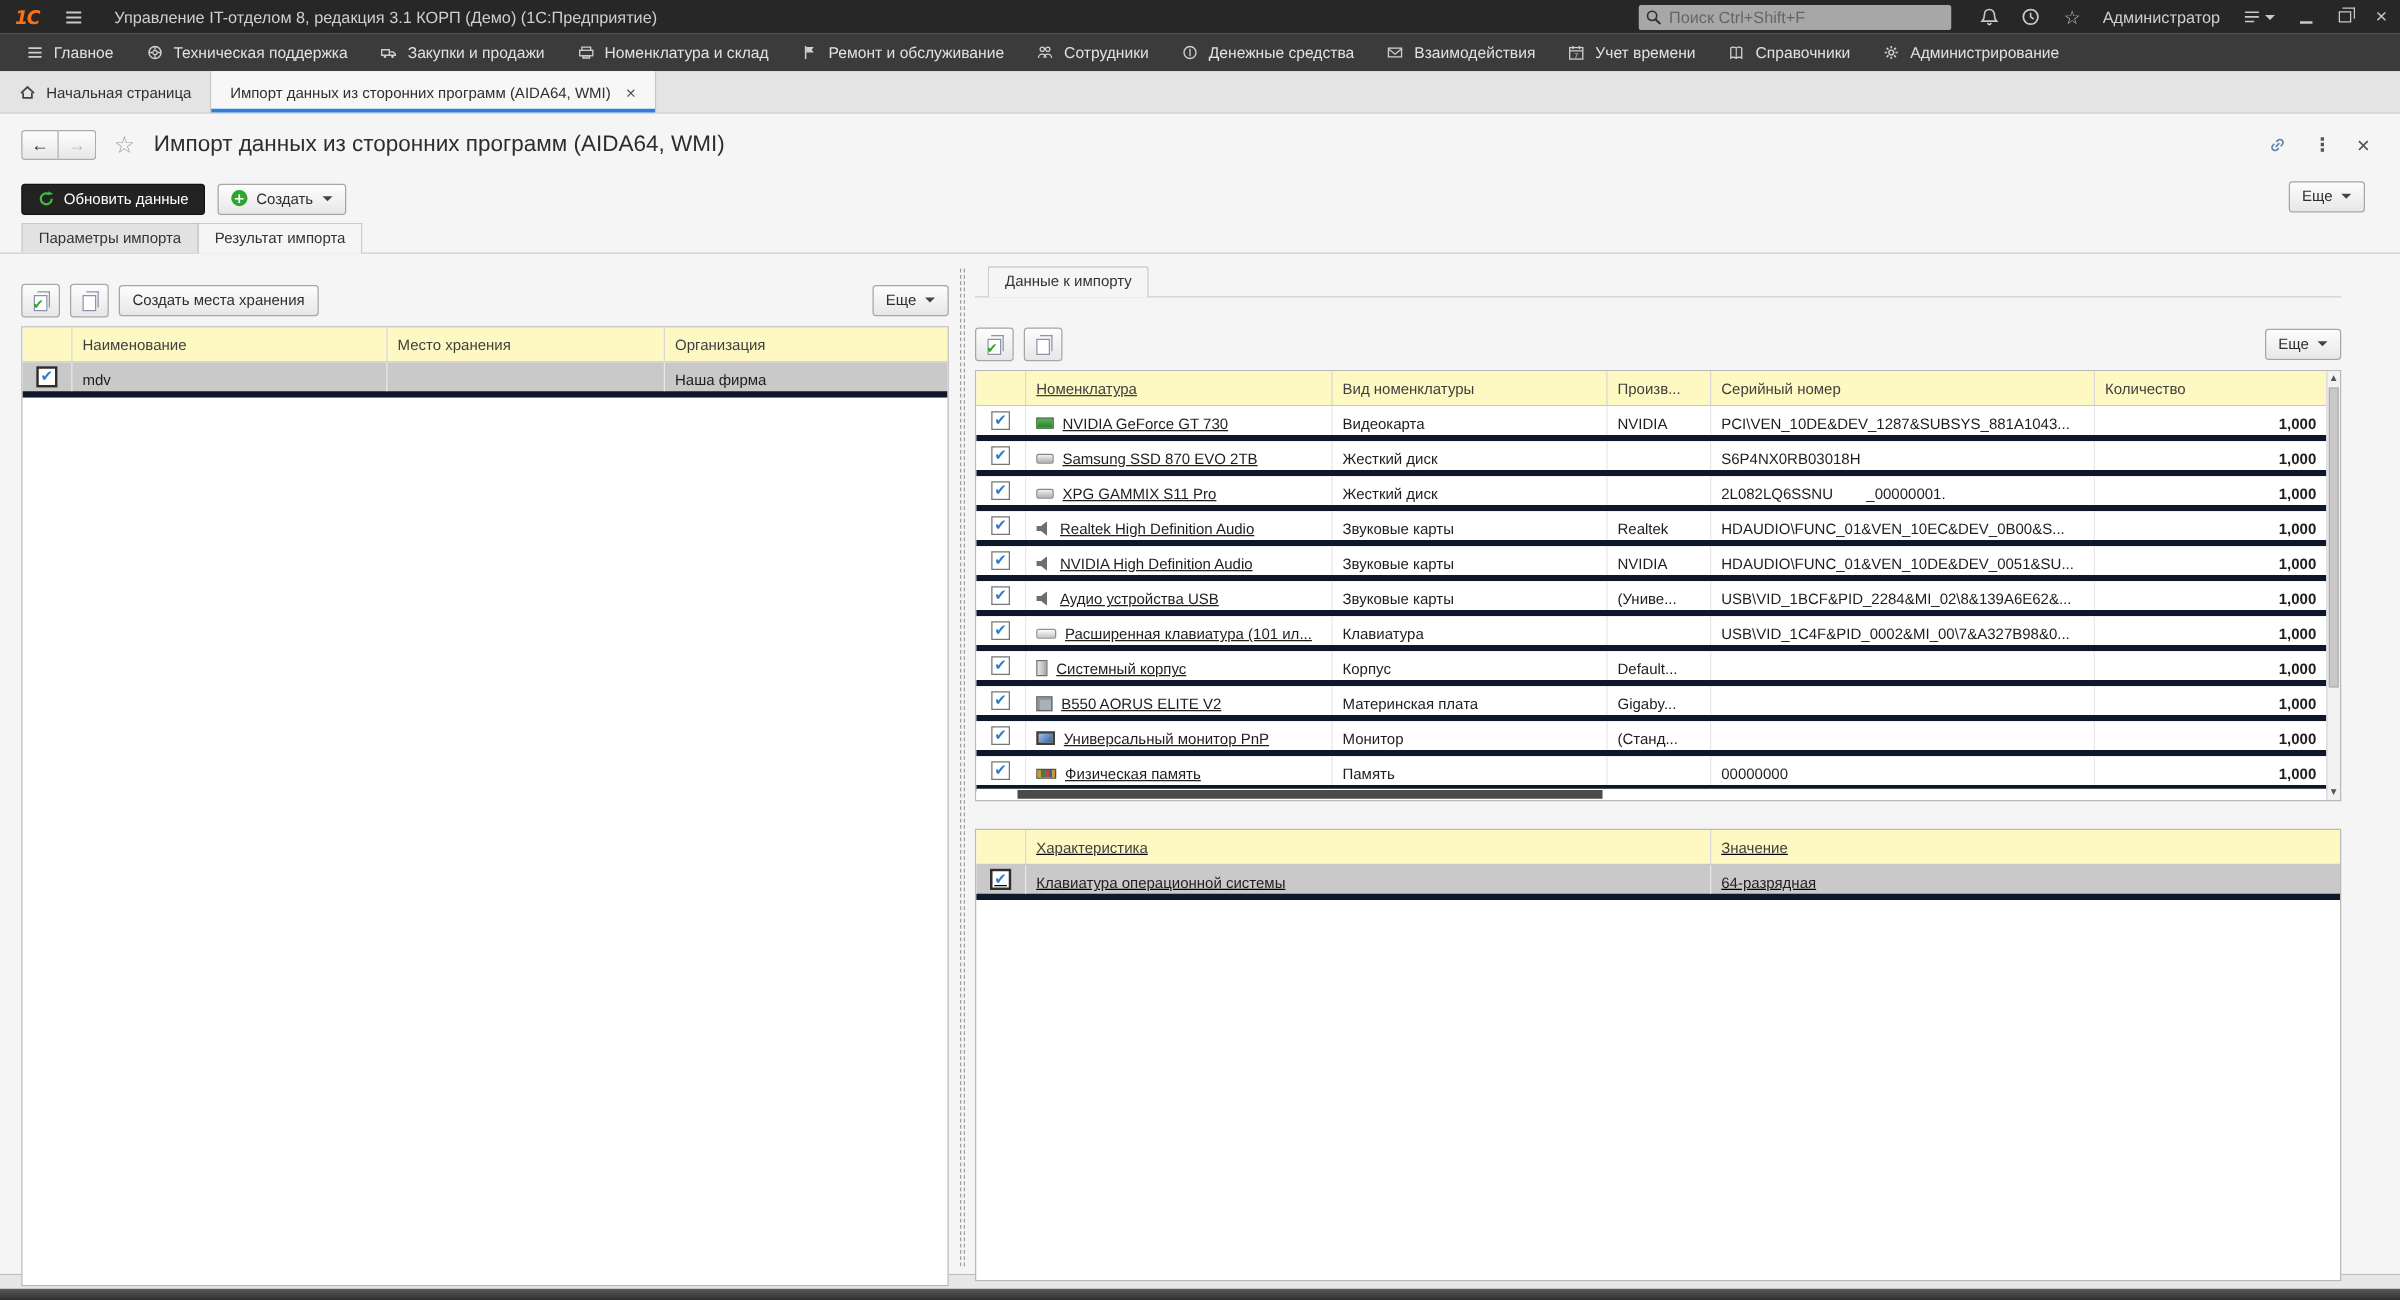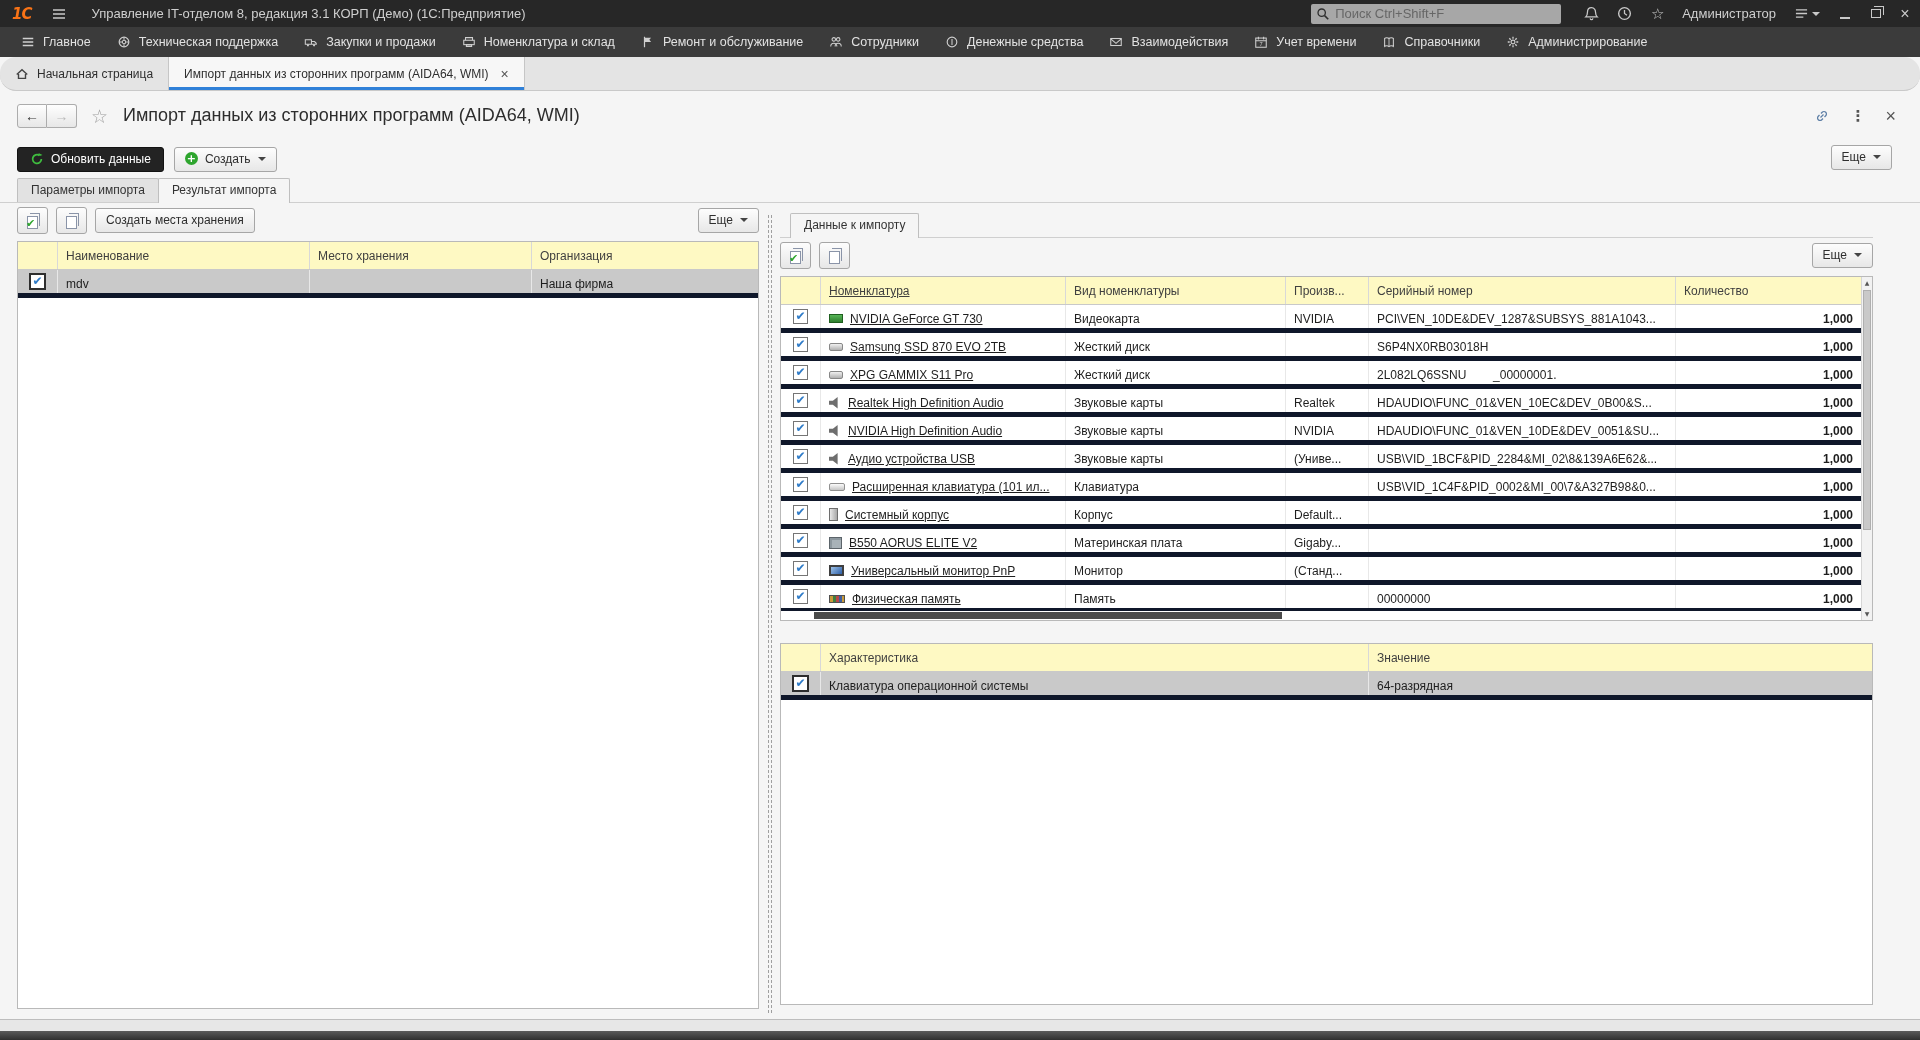--- a/index.html
+++ b/index.html
@@ -26,21 +26,21 @@
   .wmax::before { content:""; position:absolute; left:2px; top:-4px; width:9px; height:8px; border:1px solid #C9C9C9; border-bottom:none; border-left:none; }
   .wclose { font-size:16px; line-height:1; }
 
   
   .menubar { height:30px; background:#3B3B3B; display:flex; align-items:center; padding-left:8px; }
   .menu-item { display:flex; align-items:center; gap:8px; padding:0 13px; height:100%; color:#E2E2E2; font-size:12.5px; white-space:nowrap; cursor:default; }
   .micon { width:14px; height:14px; color:#CFCFCF; flex:0 0 auto; }
   .micon svg, .tb-ic svg, .tb-bars svg, .sicon svg, .hic svg { width:100%; height:100%; display:block; }
 
   
-  .tabbar { height:34px; background:#E4E4E4; display:flex; border-bottom:1px solid #C9C9C9;border-radius:16px; }
+  .tabbar { height:34px; background:#E4E4E4; display:flex; border-bottom:1px solid #C9C9C9; }
   .wtab { display:flex; align-items:center; gap:8px; padding:0 15px; font-size:12px; color:#2F2F2F; border-right:1px solid #C6C6C6; white-space:nowrap; }
   .wtab.active { background:#F7F7F7; box-shadow:inset 0 -3px 0 #2F80D8; }
   .hic { width:14px; height:14px; }
   .tab-close { color:#555; font-size:14px; margin-left:4px; line-height:1; }
 
   
   .workarea { height:928px; background:#F5F5F5; position:relative; }
 
   .page-header { height:49px; display:flex; align-items:center; padding:0 24px 0 17px; }
   .navbtns { display:flex; }
@@ -67,32 +67,32 @@
   .ftab + .ftab { margin-left:-1px; }
   .ftab.active { background:#F5F5F5; margin-bottom:-1px; padding-bottom:6px; }
 
   .split { display:flex; margin:0 47px 0 17px; height:816px; }
   .panelL { width:742px; flex:0 0 auto; }
   .splitter { width:21px; position:relative; flex:0 0 auto; }
   .splitter::before, .splitter::after { content:""; position:absolute; top:12px; bottom:6px; border-left:1px dashed #9F9F9F; }
   .splitter::before { left:9px; } .splitter::after { left:12px; }
   .panelR { flex:1; }
 
-  .toolbar { display:flex; align-items:center; gap:8px; margin-top:4px; }
+  .toolbar { display:flex; align-items:center; gap:8px; margin-top:24px; }
   .icbtn { width:31px; height:27px; border:1px solid #A6A6A6; border-radius:3px; background:linear-gradient(#FDFDFD,#E7E7E7); display:flex; align-items:center; justify-content:center; }
   .tspacer { flex:1; }
 
   .pg { position:relative; width:11px; height:13px; background:#FFF; border:1px solid #8A94A8; margin-top:3px; }
   .pg::before { content:""; position:absolute; left:2px; top:-4px; width:9px; height:12px; border:1px solid #8A94A8; border-left:none; border-bottom:none; background:transparent; }
   .pg.check::after { content:"✔"; position:absolute; left:-2px; top:1px; color:#2EA52E; font:bold 11px/1 "DejaVu Sans",sans-serif; }
 
   .tablebox { margin-top:7px; border:1px solid #B9B9B9; background:#FFF; position:relative; overflow:hidden; }
   .tbl-left { height:768px; }
   .tbl-items { height:345px; }
-  .tbl-props { margin-top:22px; height:362px; }
+  .tbl-props { margin-top:22px; height:362px;text-decoration:underline; }
 
   .thead { display:flex; height:28px; background:#fef9c3; border-bottom:1px solid #C9C9C9; }
   .th { padding:7px 8px 0; border-right:1px solid #D8D8D8; color:#3F3F3F; white-space:nowrap; overflow:hidden; }
   .th:last-child { border-right:none; }
   .trow { display:flex; height:28px; border-bottom:5px solid #0f172a; background:#FFF; }
   .trow.selected { background:#C9C9C9; }
   .td { padding:7px 8px 0; border-right:1px solid #E8E8E8; white-space:nowrap; overflow:hidden; color:#1E1E1E; }
   .td:last-child { border-right:none; }
   .td.cbcell, .th.cbcell { display:flex; align-items:center; justify-content:center; padding:0; }
   .td.num { text-align:right;font-weight:bold; }

